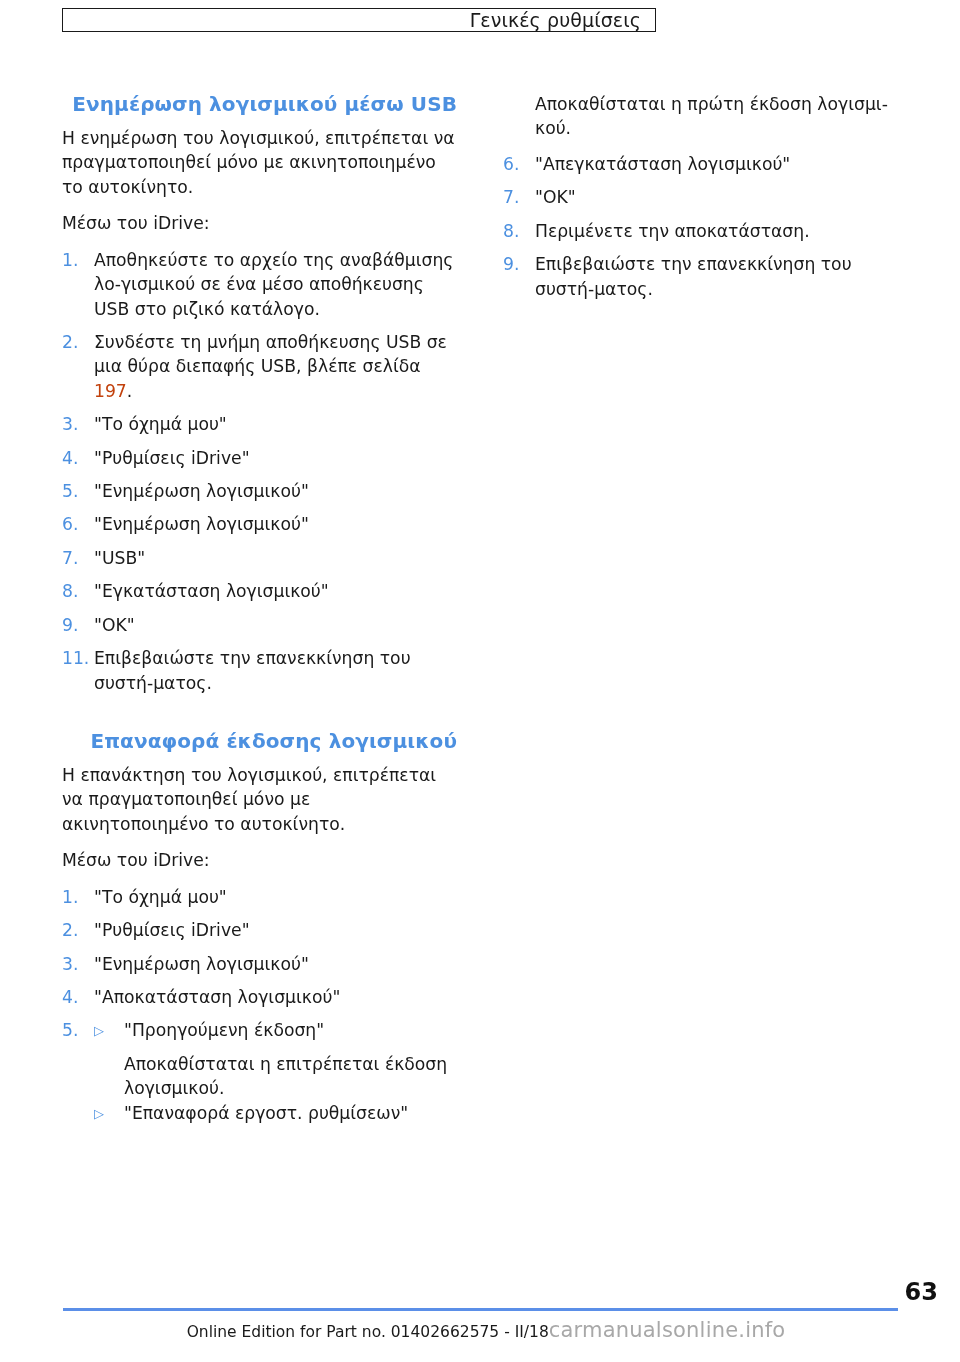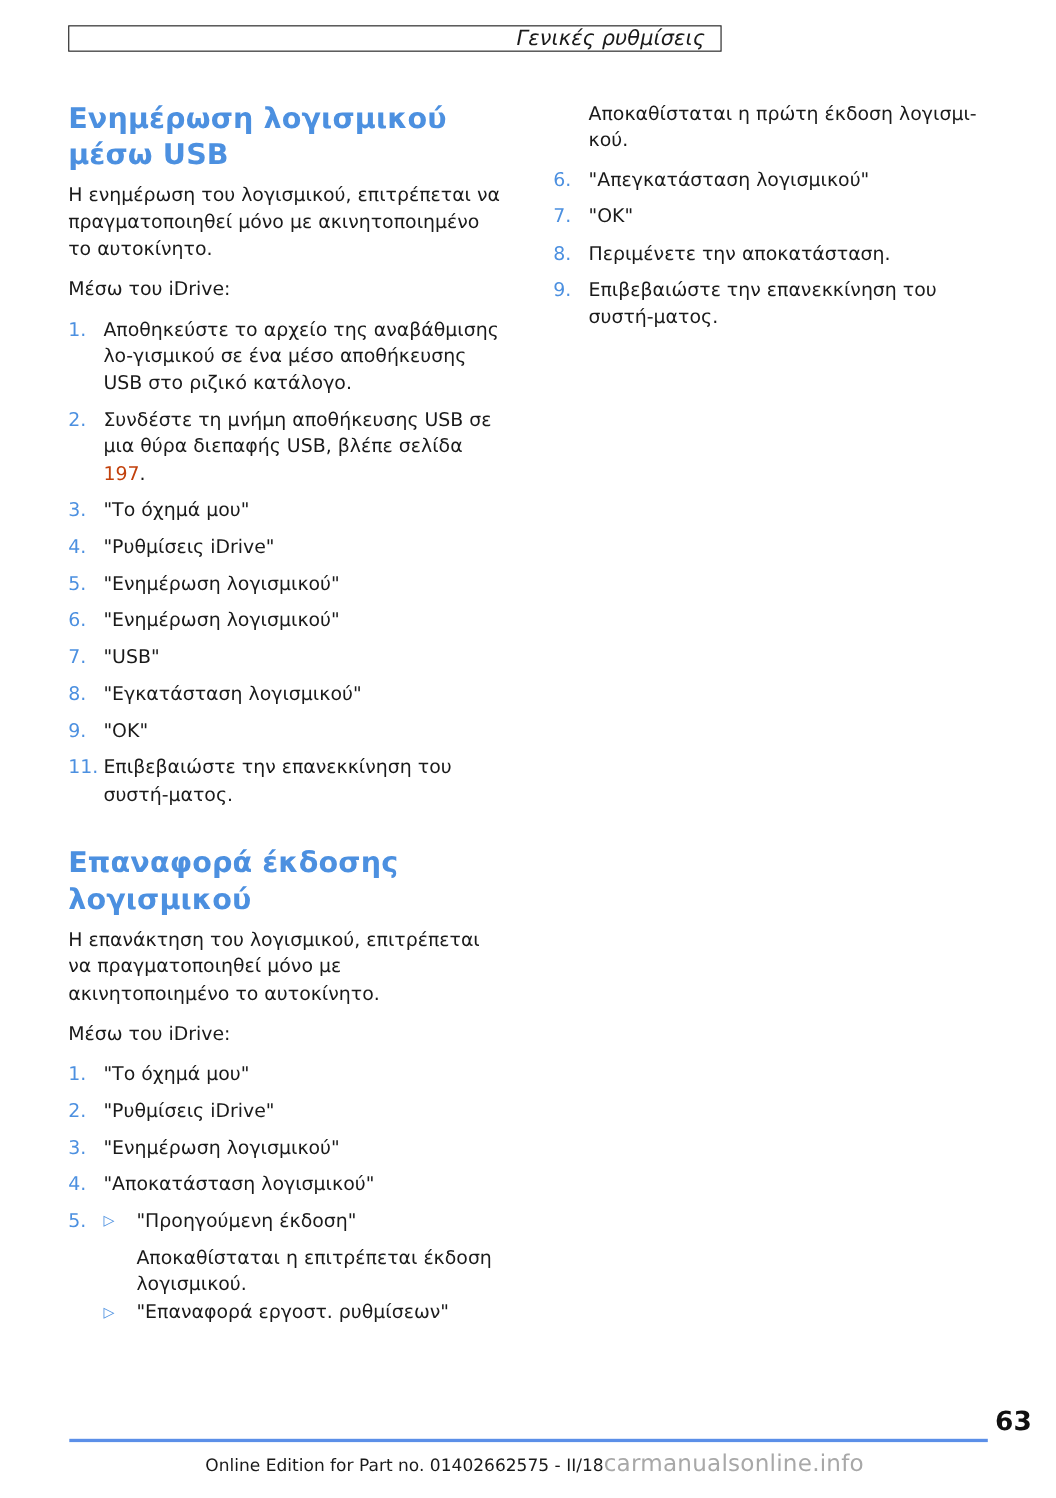--- a/index.html
+++ b/index.html
@@ -17,22 +17,21 @@
   }
 
   
   .page-header {
     position: absolute;
     top: 8px;
     left: 62px;
     right: 0px;
     height: 54px;
     display: flex;
-    align-items: center;
-    font-style: italic;
+    align-items: flex-start;
   }
   .header-tab-white {
     flex: 0 0 594px;
     border: 1.6px solid #1a1a1a;
     background: #ffffff;
     display: flex;
     align-items: center;
     justify-content: flex-end;
     box-sizing: border-box;
     padding-right: 14px;
@@ -80,25 +79,26 @@
     display: flex;
     gap: 46px;
   }
   .col {
     width: 395px;
     flex: 0 0 395px;
   }
 
   h2.section-title {
     color: #4c90e0;
-    font-size: 26px;
+    font-size: 20px;
     font-weight: bold;
     margin: 0 0 9px 0;
     line-height: 1.25;
     letter-spacing: 0.1px;
+    text-align: right;
   }
   h2.section-title.spaced-above {
     margin-top: 34px;
   }
 
   p.body-text {
     font-size: 17.2px;
     line-height: 1.42;
     margin: 0 0 12px 0;
     color: #1a1a1a;

